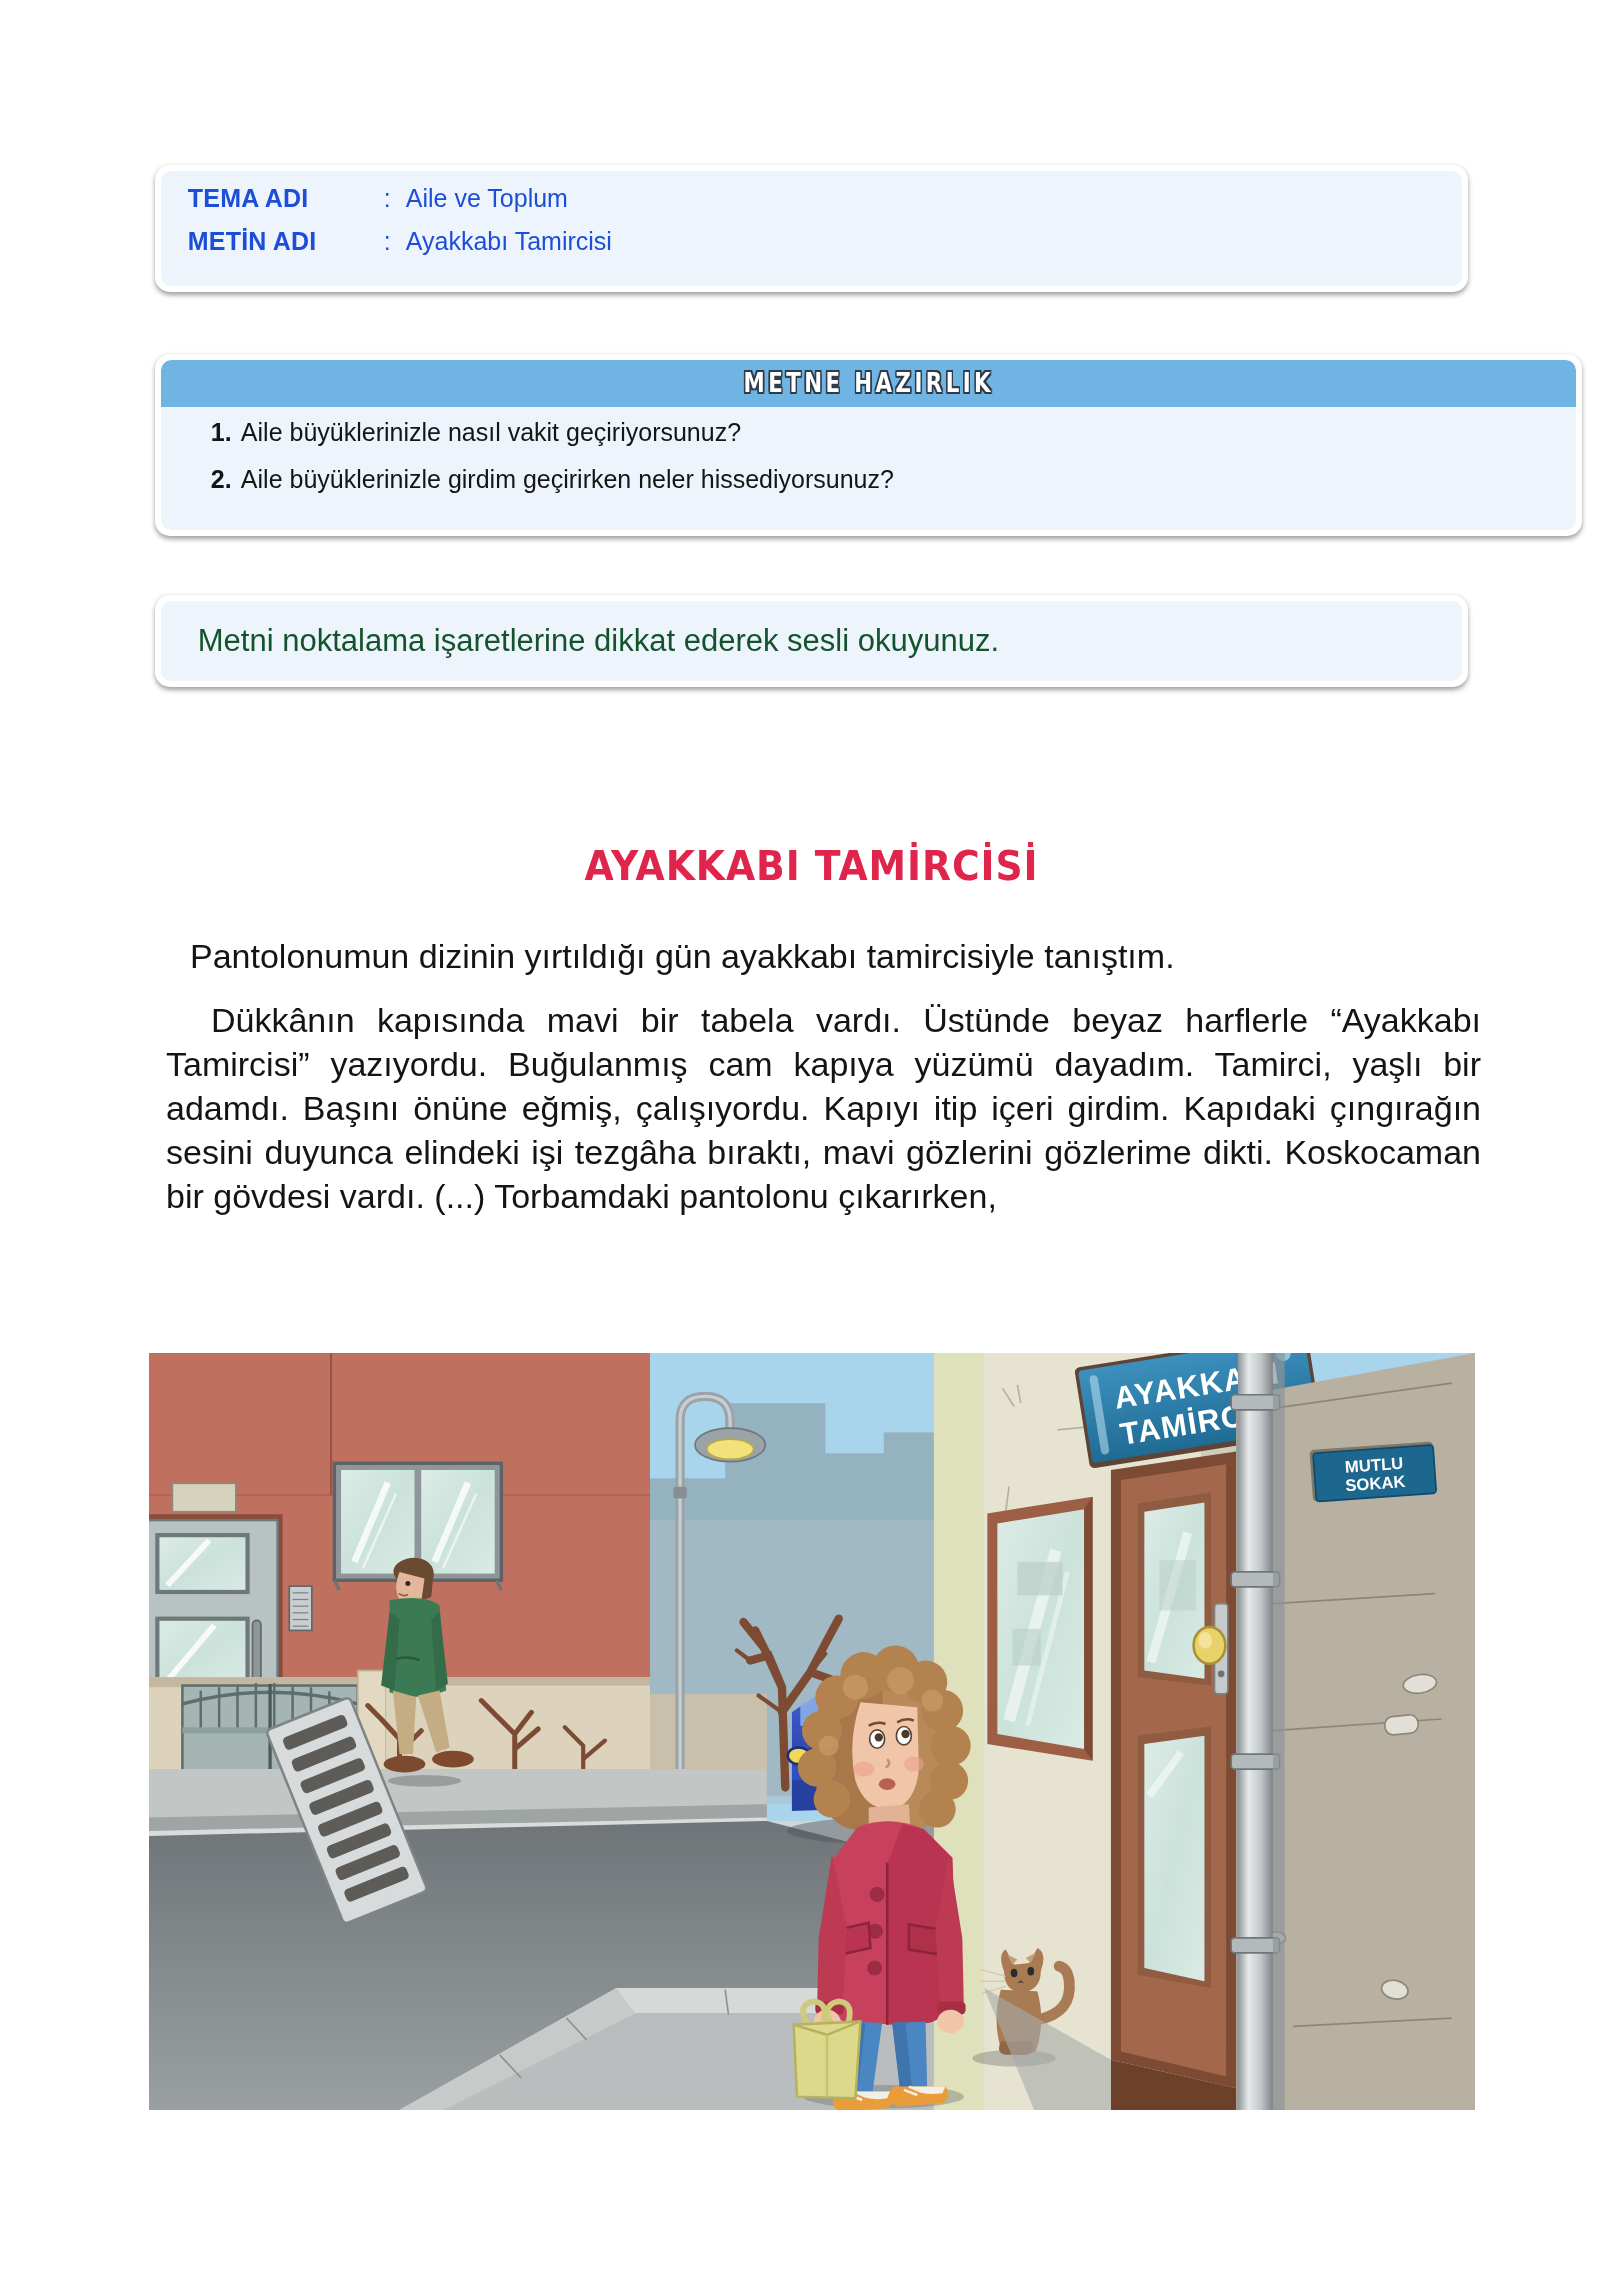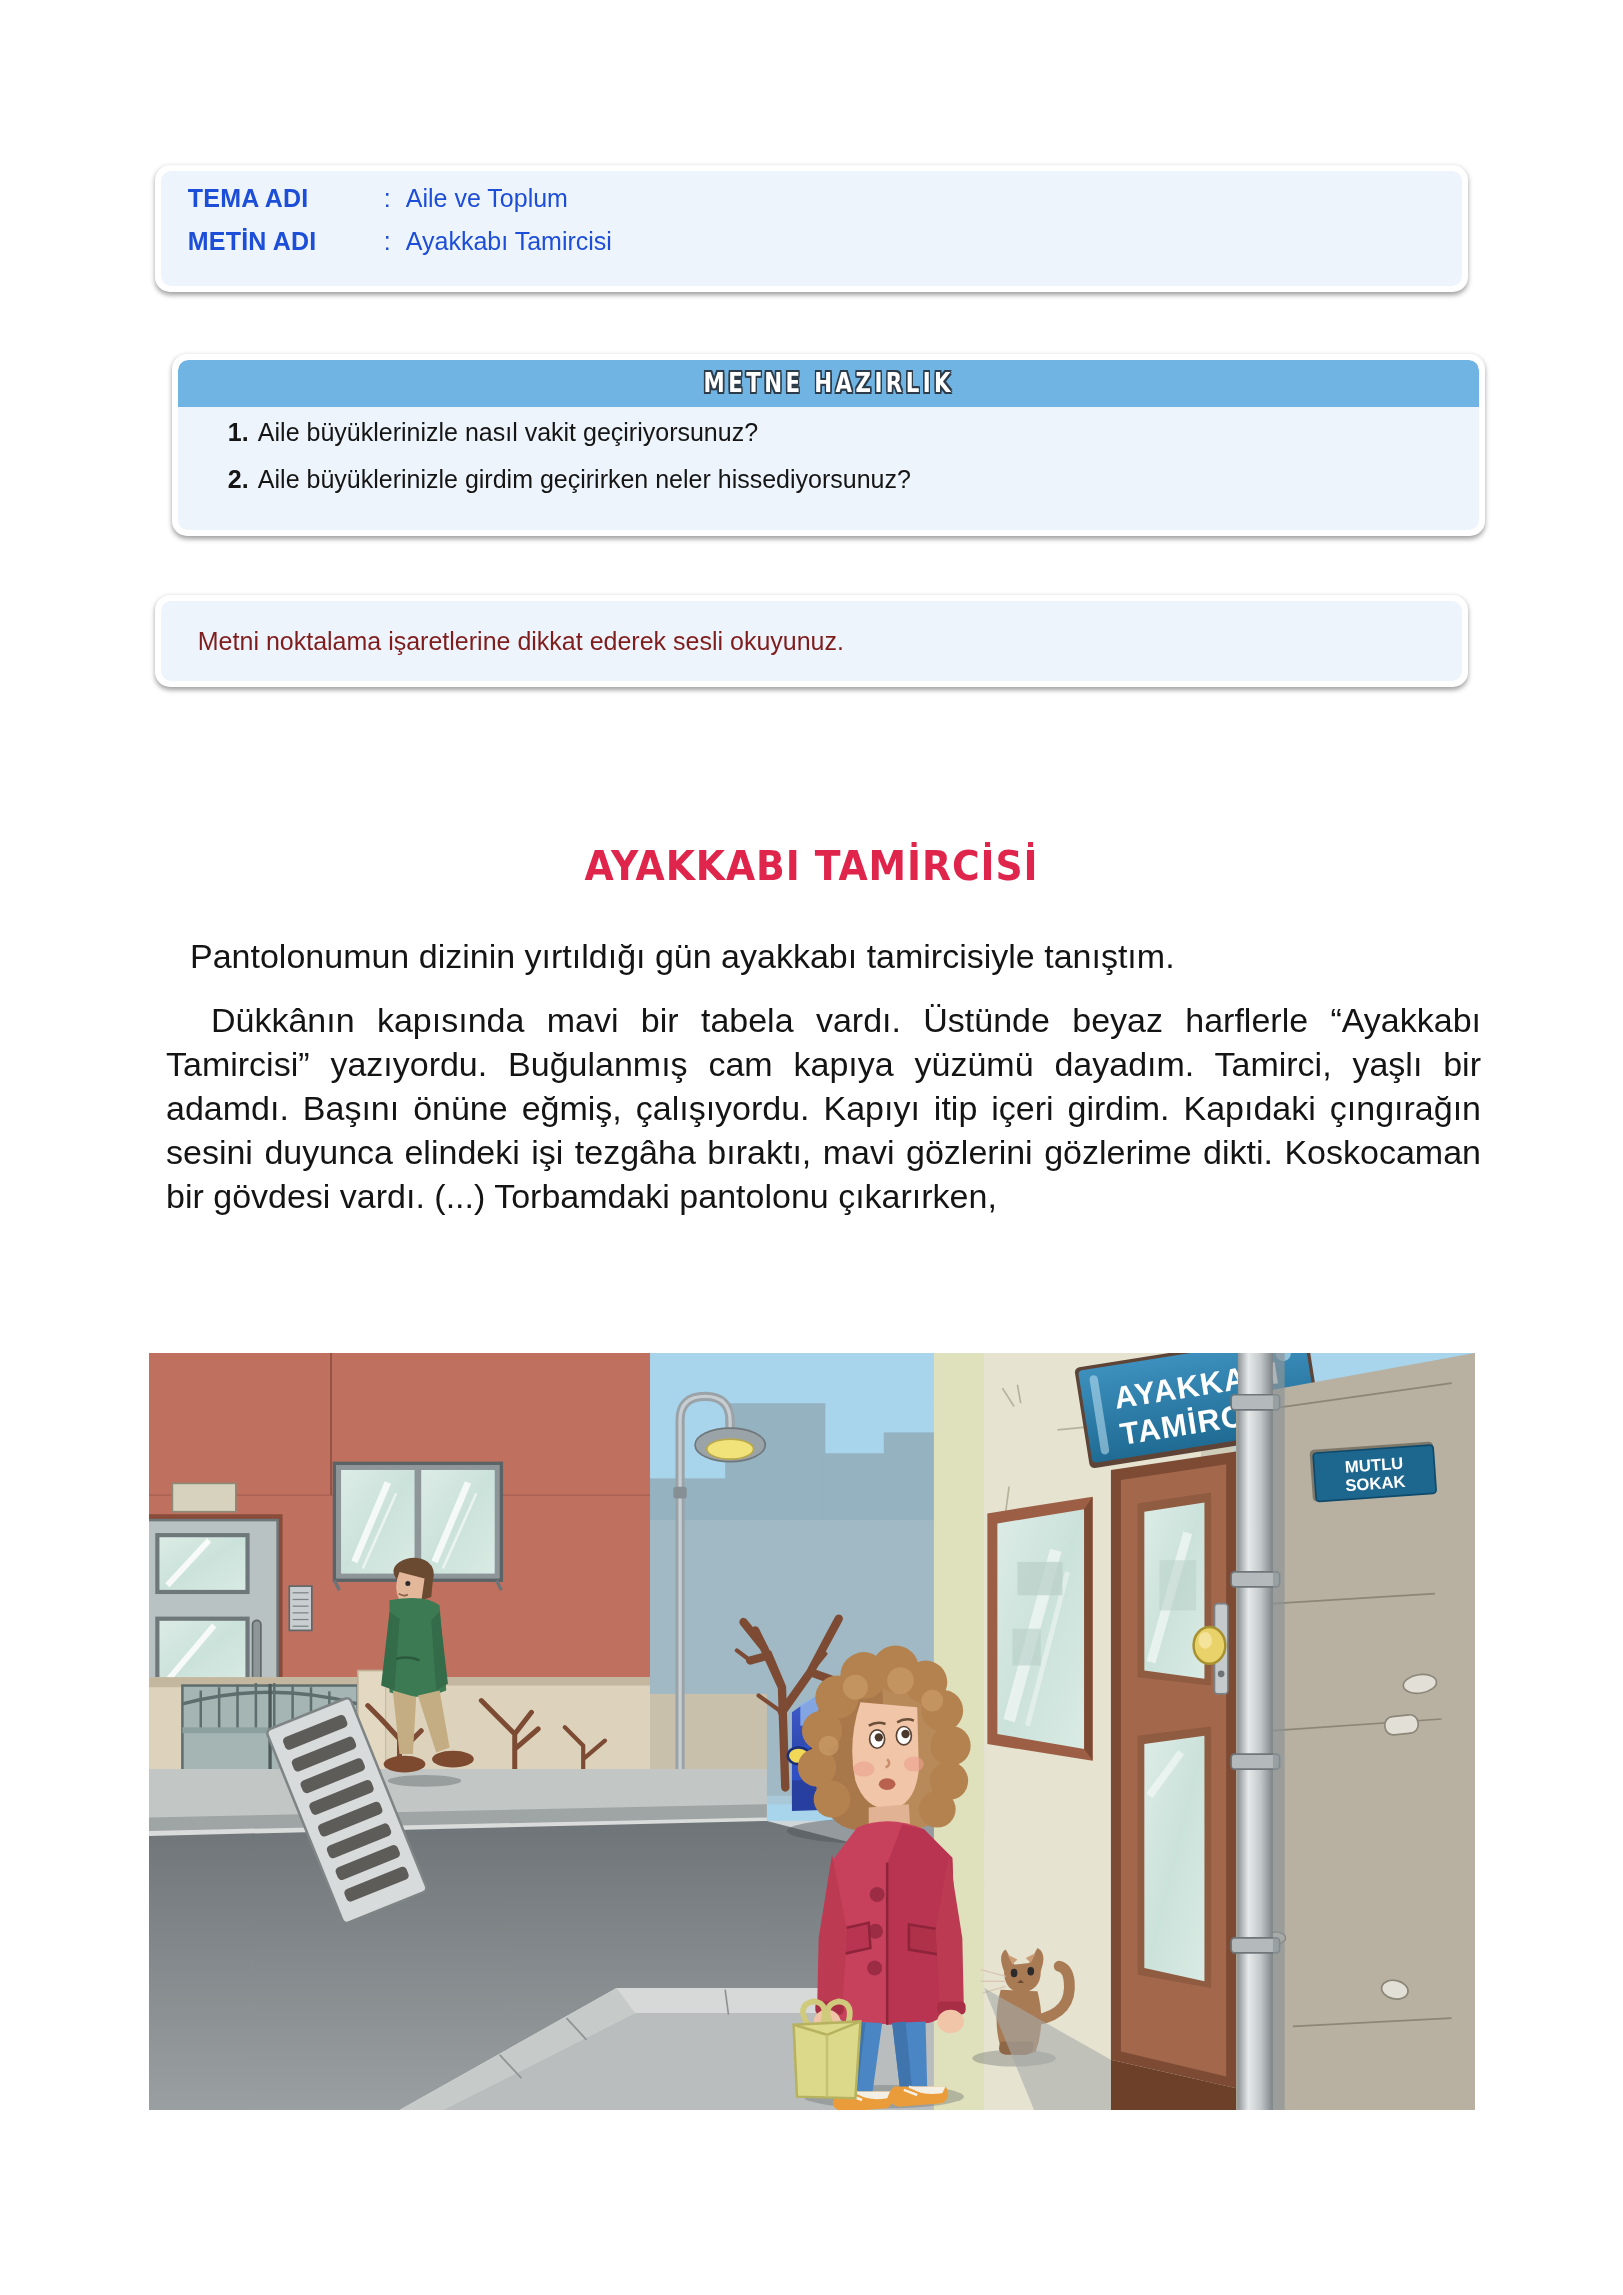--- a/index.html
+++ b/index.html
@@ -52,21 +52,21 @@
   .meta-label {
     font-weight: bold;
     width: 196px;
     flex: 0 0 196px;
     letter-spacing: 0.2px;
   }
   .meta-colon { flex: 0 0 22px; font-weight: normal; }
   .meta-value { font-weight: normal; }
 
   
-  #box-prep { left: 155px; top: 354px; width: 1313px; height: 182px; margin-left: 17px; }
+  #box-prep { left: 155px; top: 354px; width: 1427px; height: 182px; }
   #box-prep .inner { padding: 0; }
   .banner {
     background: #6fb4e3;
     height: 47px;
     border-radius: 10px 10px 0 0;
     display: flex;
     align-items: center;
     justify-content: center;
   }
   .banner-text {
@@ -94,21 +94,21 @@
   }
   .qnum { font-weight: bold; margin-right: 9.2px; }
 
   
   #box-instr { left: 155px; top: 595px; width: 1313px; height: 92px; }
   #box-instr .inner {
     display: flex;
     align-items: center;
     padding-left: 37px;
   }
-  .instr-text { font-size: 25px; color: #7f1d1d; }
+  .instr-text { font-size: 31px; color: #14532d; }
 
   
   #story-title {
     position: absolute;
     left: 0; right: 0;
     top: 842px;
     text-align: center;
     font-family: "DejaVu Sans", sans-serif;
     font-weight: bold;
     font-size: 41px;

